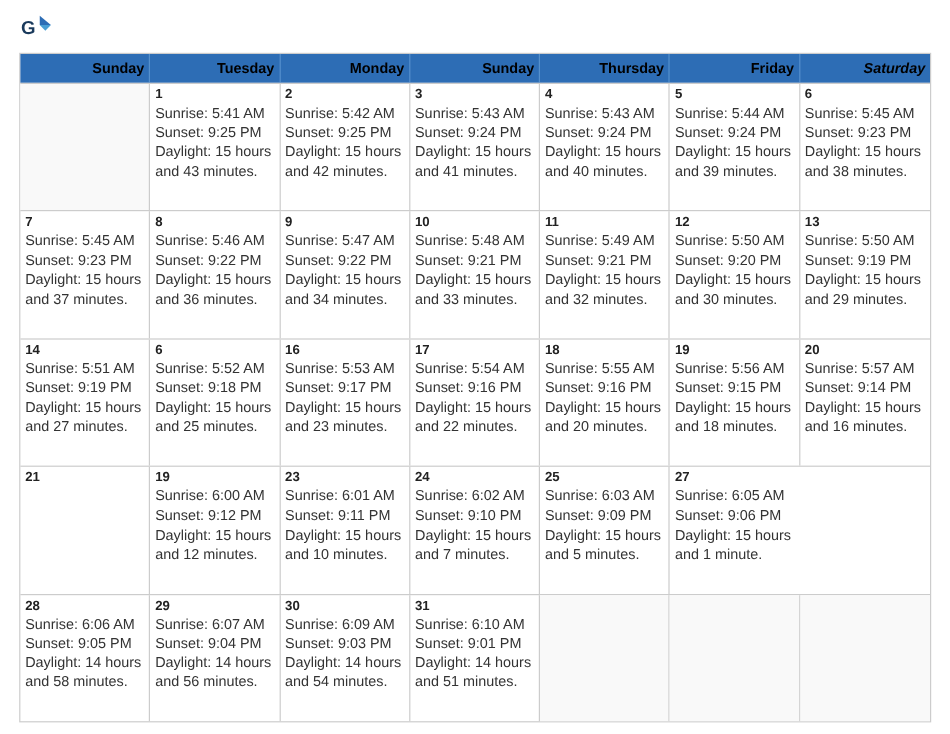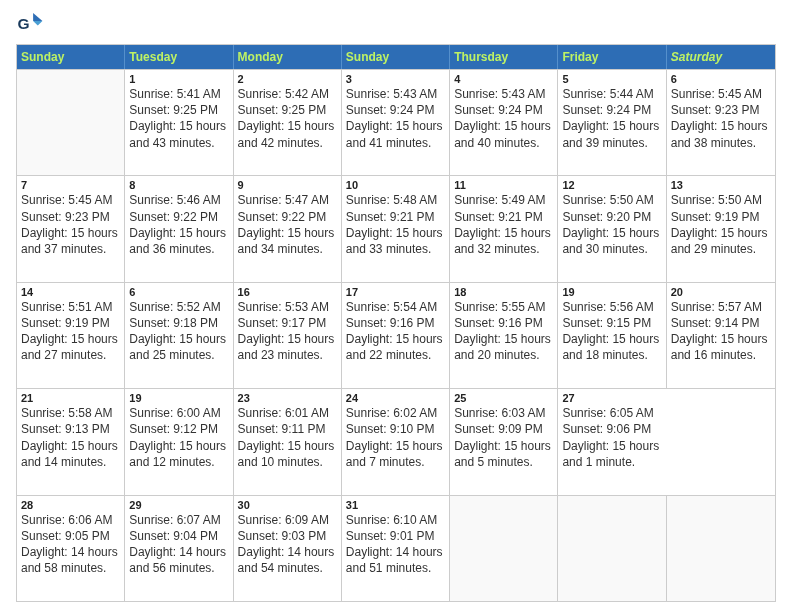--- a/index.html
+++ b/index.html
@@ -56,25 +56,25 @@
       display: flex;
       flex-direction: column;
       border: 1px solid #ccc;
     }
     .cal-header {
       display: grid;
       grid-template-columns: repeat(7, 1fr);
       background: #2d6db5;
     }
     .cal-header-cell {
-      color: #bef264;
+      color: #000000;
       font-size: 12px;
       font-weight: bold;
       padding: 5px 4px;
-      text-align: left;
+      text-align: right;
       border-right: 1px solid #5590cc;
     }
     .cal-header-cell:last-child { border-right: none; font-style: italic; }
     .cal-body {
       flex: 1;
       display: flex;
       flex-direction: column;
     }
     .cal-row {
       display: grid;
@@ -224,21 +224,20 @@
             <div class="day-info">Sunrise: 5:56 AM<br>Sunset: 9:15 PM<br>Daylight: 15 hours and 18 minutes.</div>
           </div>
           <div class="cal-cell">
             <span class="day-number">20</span>
             <div class="day-info">Sunrise: 5:57 AM<br>Sunset: 9:14 PM<br>Daylight: 15 hours and 16 minutes.</div>
           </div>
         </div>
         <div class="cal-row">
           <div class="cal-cell">
             <span class="day-number">21</span>
-            <div class="day-info">Sunrise: 5:58 AM<br>Sunset: 9:13 PM<br>Daylight: 15 hours and 14 minutes.</div>
           </div>
           <div class="cal-cell">
             <span class="day-number">19</span>
             <div class="day-info">Sunrise: 6:00 AM<br>Sunset: 9:12 PM<br>Daylight: 15 hours and 12 minutes.</div>
           </div>
           <div class="cal-cell">
             <span class="day-number">23</span>
             <div class="day-info">Sunrise: 6:01 AM<br>Sunset: 9:11 PM<br>Daylight: 15 hours and 10 minutes.</div>
           </div>
           <div class="cal-cell">

